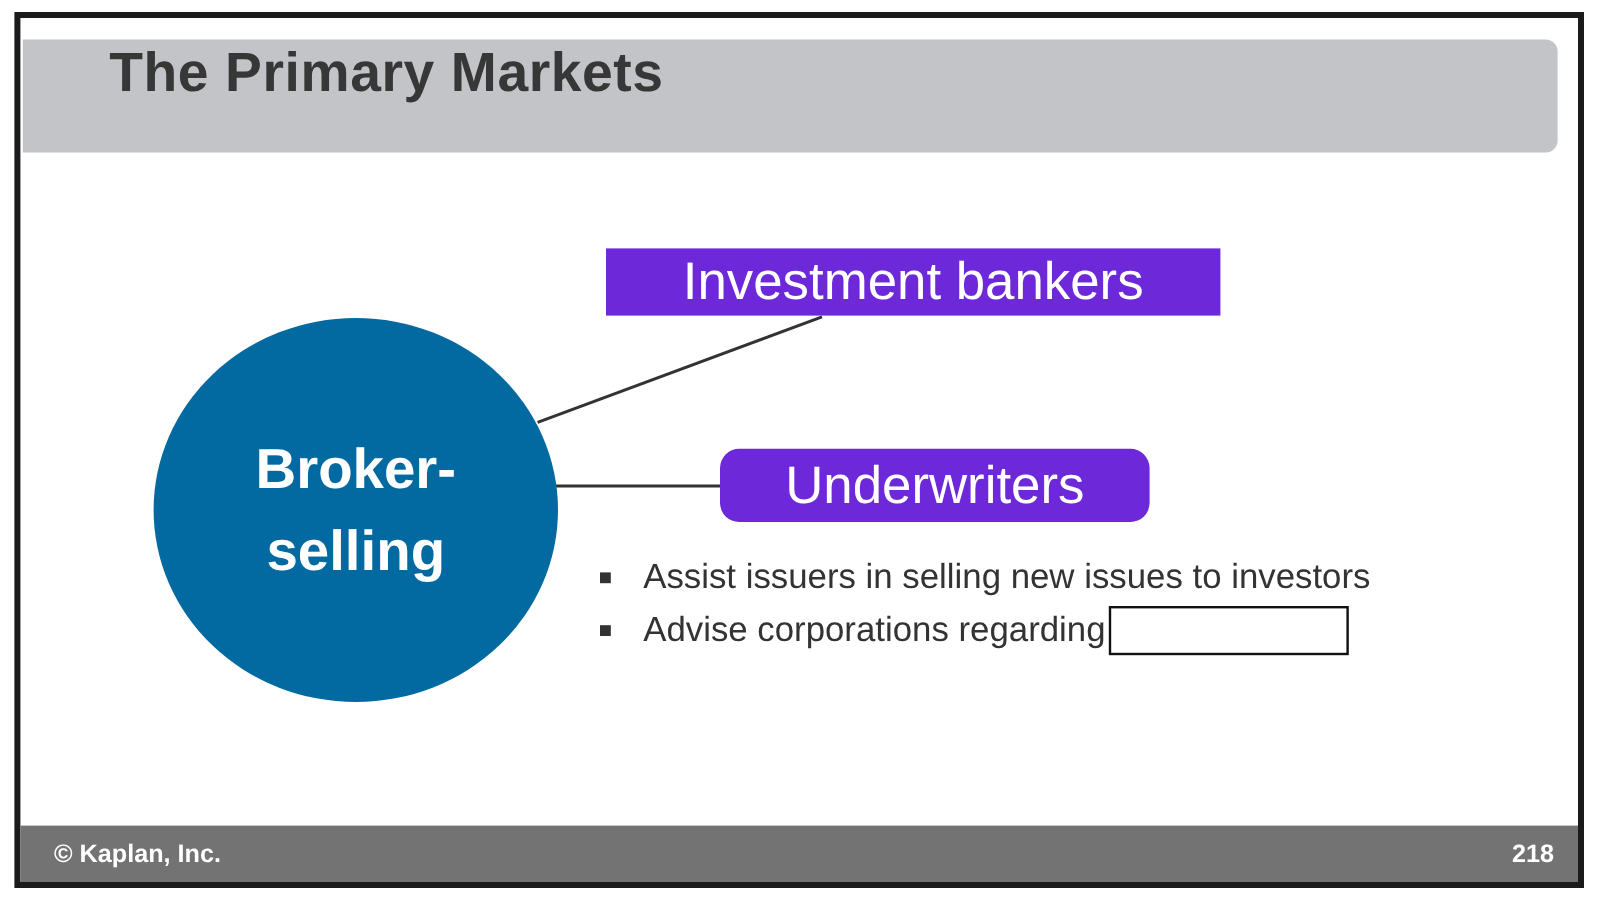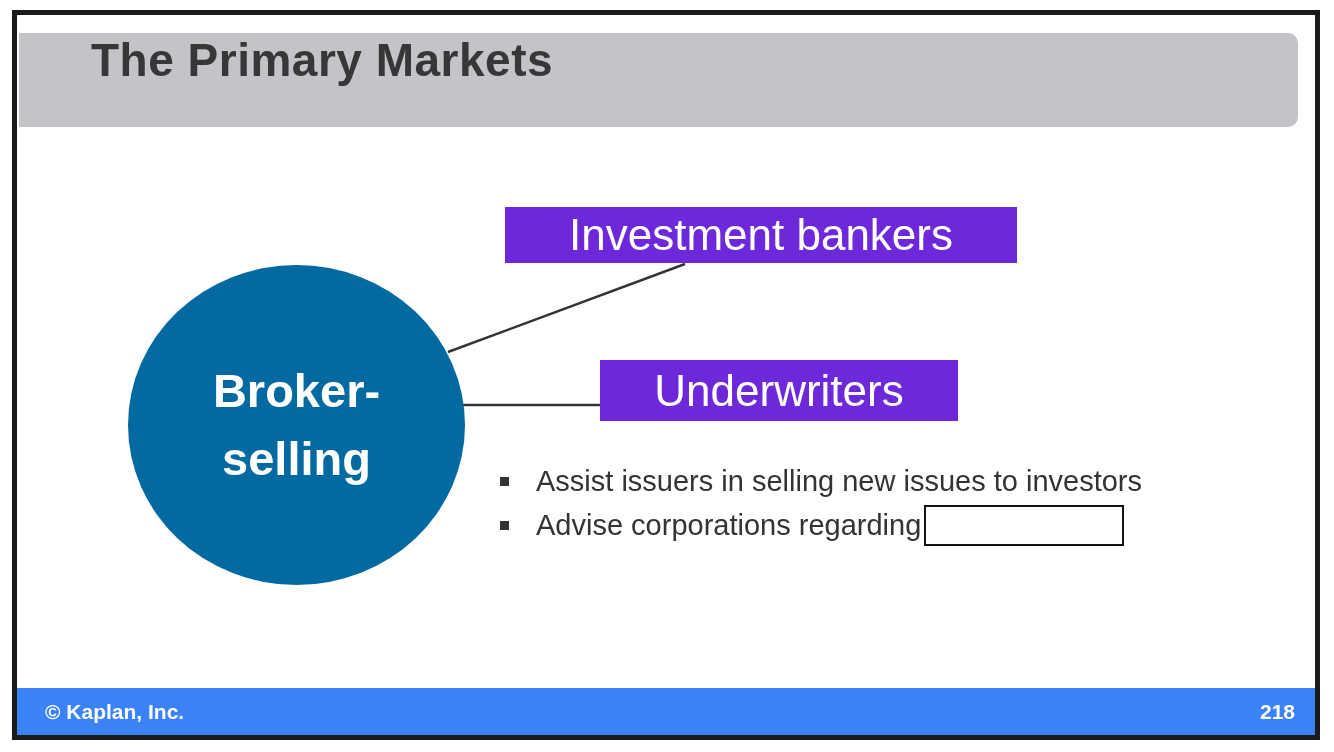--- a/index.html
+++ b/index.html
@@ -88,24 +88,25 @@
   }
   .ib-box {
     left: 505px;
     top: 207px;
     width: 512px;
     height: 56px;
     font-size: 44px;
   }
   .uw-box {
     left: 600px;
-    top: 360px;
+    top: 374px;
     width: 358px;
     height: 61px;
     font-size: 44px;
+    border-radius: 16px;
   }
   .bullets {
     position: absolute;
     left: 500px;
     top: 459px;
     z-index: 2;
   }
   .bullet-row {
     display: flex;
     align-items: center;
@@ -129,21 +130,21 @@
     box-sizing: border-box;
     margin-left: 3px;
     flex: none;
   }
   .footer {
     position: absolute;
     left: 17px;
     top: 688px;
     width: 1298px;
     height: 47px;
-    background: #3b82f6;
+    background: #737373;
     display: flex;
     align-items: center;
     z-index: 3;
   }
   .footer-copy {
     color: #ffffff;
     font-weight: bold;
     font-size: 21px;
     padding-left: 28px;
     white-space: nowrap;

